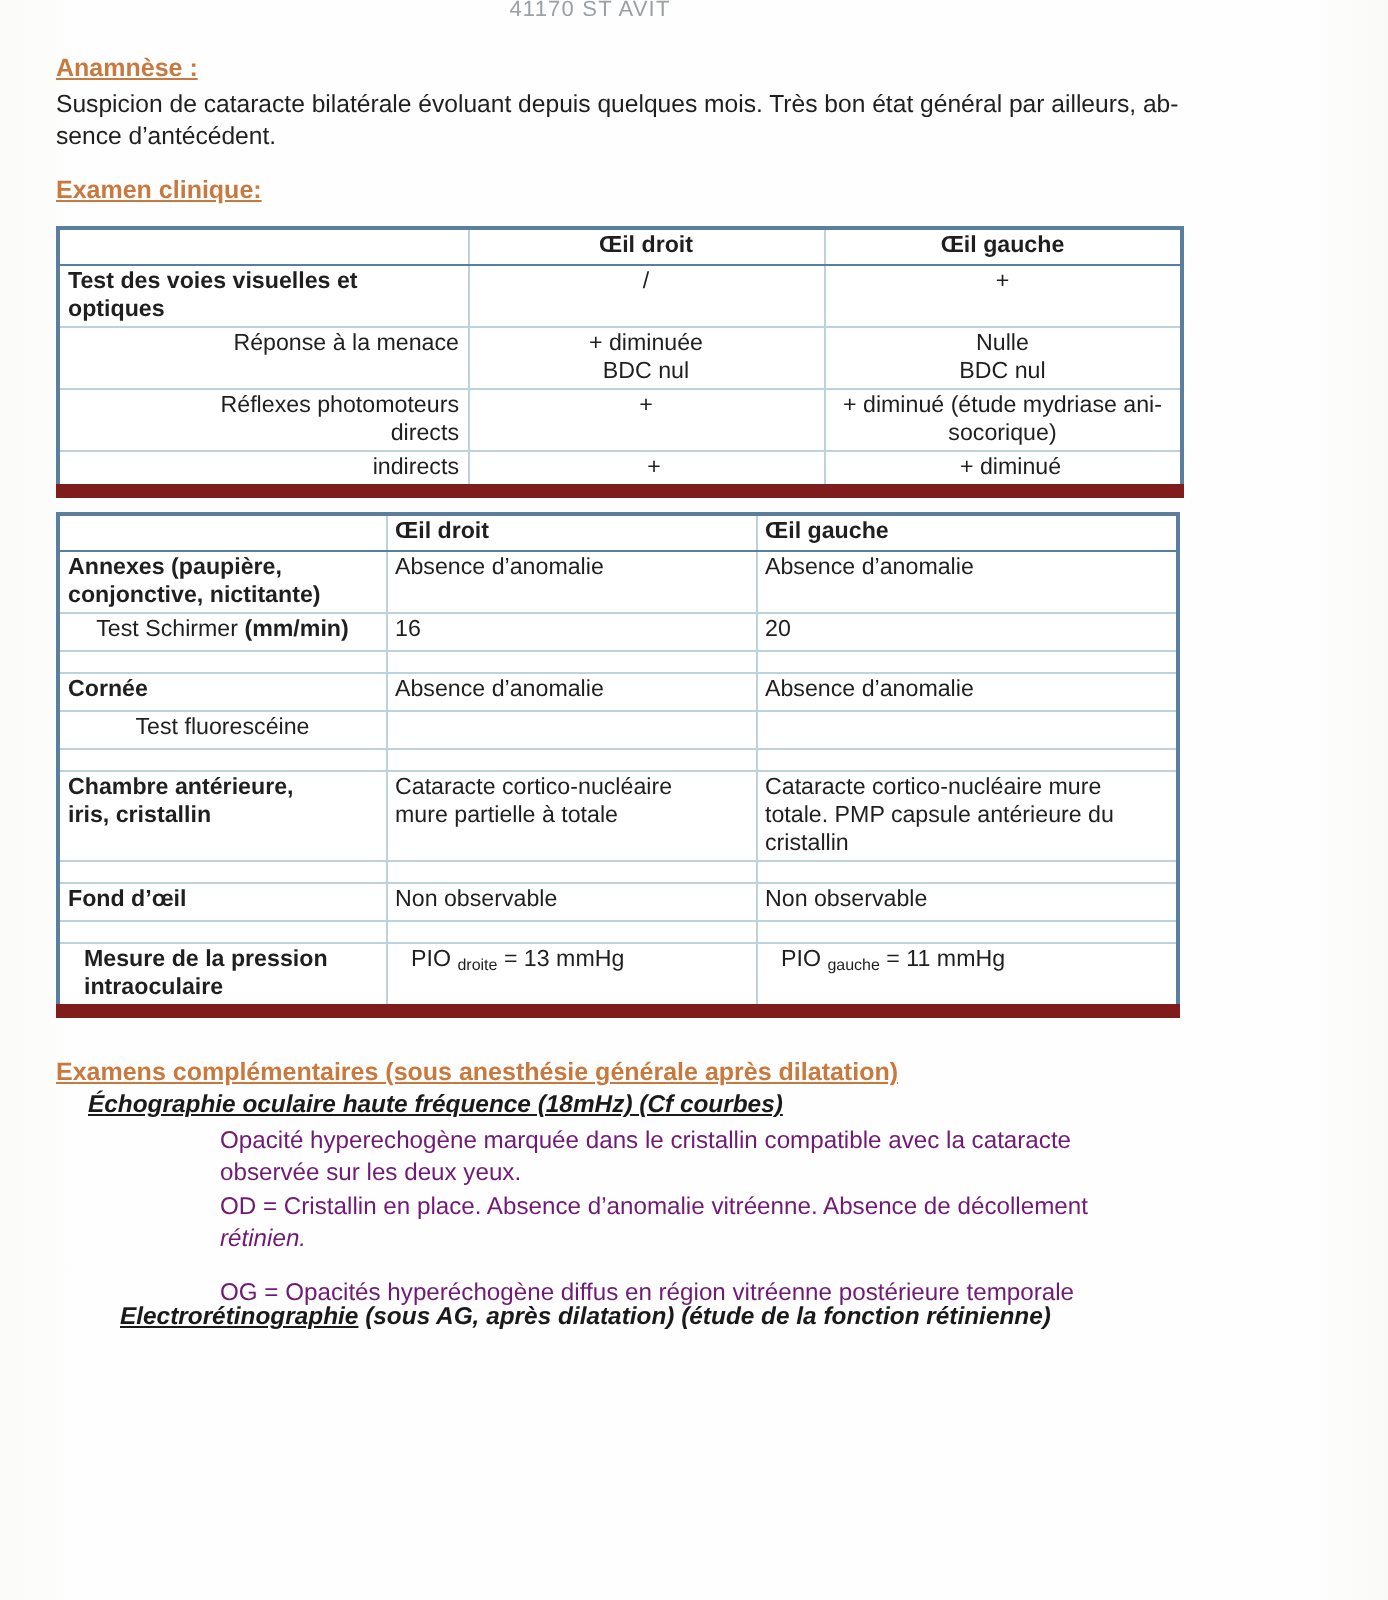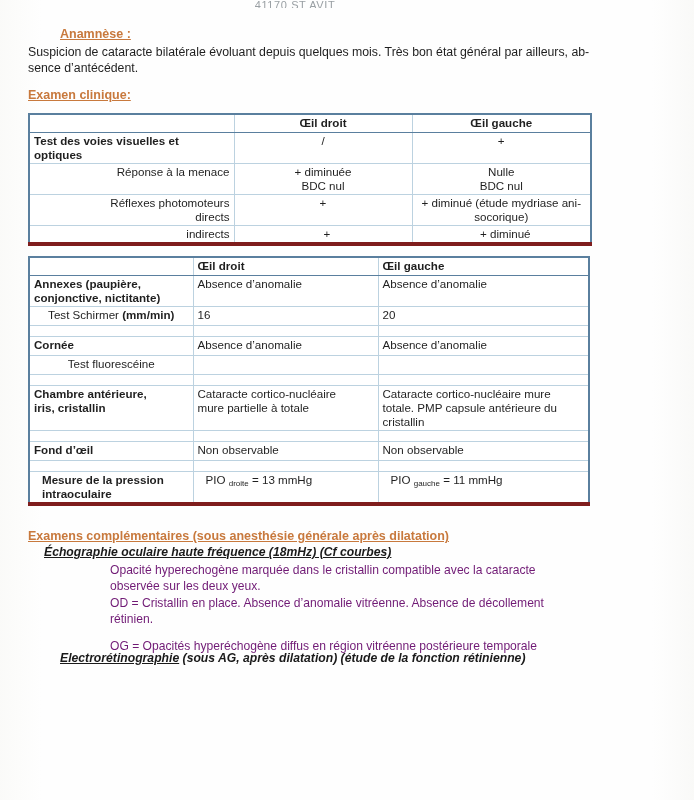--- a/index.html
+++ b/index.html
@@ -72,21 +72,21 @@
     border: 1px solid #bcd2e0;
     font-size: 11.6px;
     line-height: 14px;
     padding: 1px 4px;
     vertical-align: top;
     color: #1f1f1f;
   }
   table.exam .outer-l { border-left: 2px solid #5a7f9e; }
   table.exam .outer-r { border-right: 2px solid #5a7f9e; }
   table.exam .outer-t { border-top: 2px solid #5a7f9e; }
-  table.exam .outer-b { border-bottom: 4px solid #7f1d1d; padding-left: 12px; }
+  table.exam .outer-b { border-bottom: 7px solid #7f1d1d; padding-left: 12px; }
   table.exam .grp-t { border-top: 1.6px solid #5a7f9e; }
   table.exam .hdr-sep { border-bottom: 1.6px solid #5a7f9e; }
   table.exam .colsep { border-left: 1.6px solid #5a7f9e; }
 
   .ctr { text-align: center; }
   .rt  { text-align: right; }
   .b   { font-weight: bold; }
   .hdrcell { font-weight: bold; text-align: center; }
   .hdrcell-l { font-weight: bold; text-align: left; }
 
@@ -120,21 +120,21 @@
 </style>
 </head>
 <body>
 
 <div class="page">
 
   <div class="scan-tint"></div>
 
   <div class="cut-header">41170 ST AVIT</div>
 
-  <div class="heading" style="left:28px; top:27px;margin-left:32px;">Anamnèse :</div>
+  <div class="heading" style="left:28px; top:27px;">Anamnèse :</div>
 
   <div class="para" style="left:28px; top:44px; width:600px;">
     <div>Suspicion de cataracte bilatérale évoluant depuis quelques mois. Très bon état général par ailleurs, ab-</div>
     <div>sence d’antécédent.</div>
   </div>
 
   <div class="heading" style="left:28px; top:88px;">Examen clinique:</div>
 
   <table class="exam" style="left:28px; top:113px; width:562px;">
     <colgroup>
@@ -287,18 +287,18 @@
     </tbody>
   </table>
 
   <div class="heading" style="left:28px; top:529px;">Examens complémentaires (sous anesthésie générale après dilatation)</div>
 
   <div class="subhead" style="left:44px; top:545px;">Échographie oculaire haute fréquence (18mHz) (Cf courbes)</div>
 
   <div class="body-line" style="left:110px; top:562px;">Opacité hyperechogène marquée dans le cristallin compatible avec la cataracte</div>
   <div class="body-line" style="left:110px; top:578px;">observée sur les deux yeux.</div>
   <div class="body-line" style="left:110px; top:595px;">OD = Cristallin en place. Absence d’anomalie vitréenne. Absence de décollement</div>
-  <div class="body-line" style="left:110px; top:611px;">rétinien.</div>
+  <div class="body-line" style="left:110px; top:611px;font-style:italic;">rétinien.</div>
   <div class="body-line" style="left:110px; top:628px;margin-top:10px;">OG = Opacités hyperéchogène diffus en région vitréenne postérieure temporale</div>
 
   <div class="subhead2" style="left:60px; top:651px;"><span class="u">Electrorétinographie</span><span> (sous AG, après dilatation) (étude de la fonction rétinienne)</span></div>
 
 </div>
 
 </body></html>

